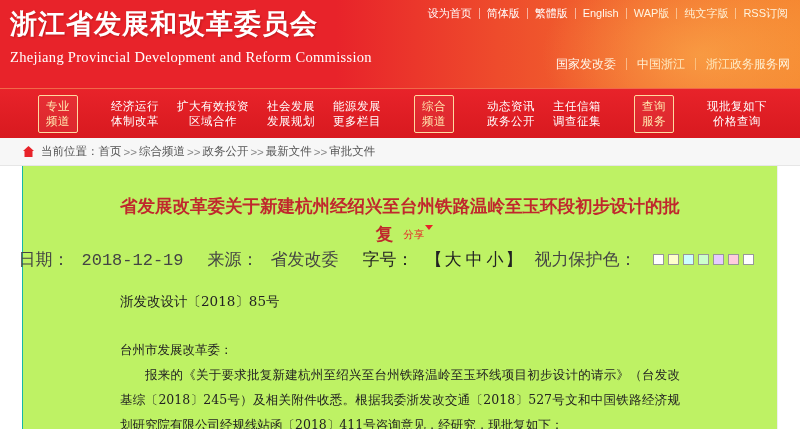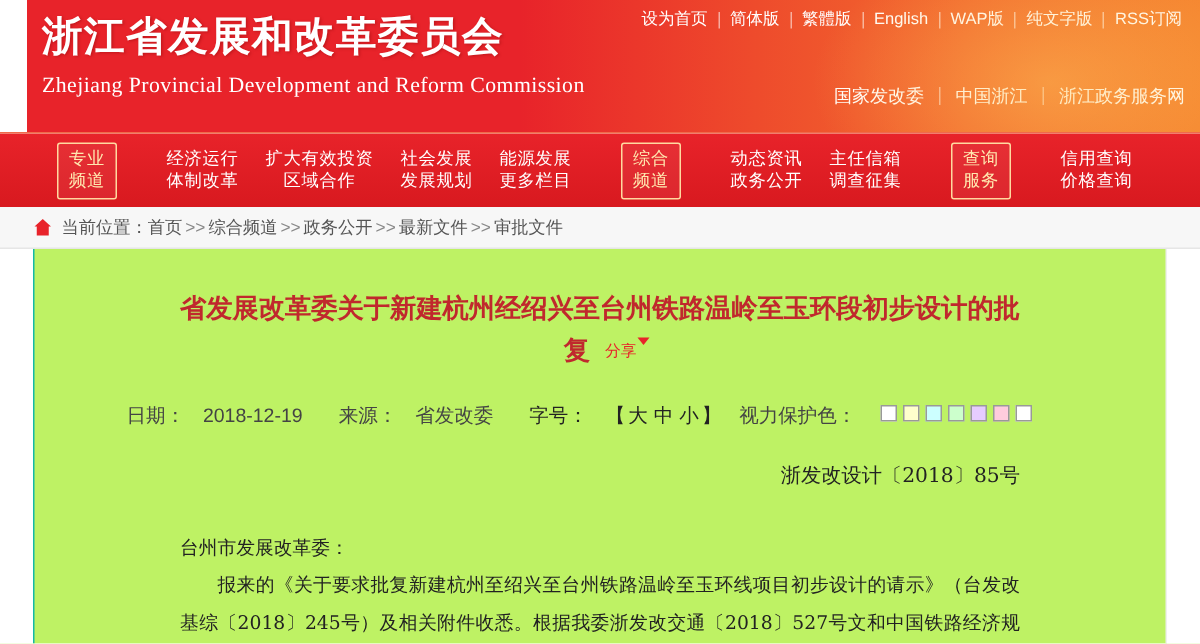--- a/index.html
+++ b/index.html
@@ -11,21 +11,20 @@
     font-family: "Liberation Sans", sans-serif;
   }
   .page { width: 800px; height: 429px; position: relative; background: #fff; }
 
   
   .header {
     position: relative;
     height: 88px;
     background: linear-gradient(90deg, #e8232a 0%, #e8232a 42%, #ee4b2c 62%, #f26a2e 80%, #f5842f 100%);
     overflow: hidden;
-    margin-left: 18px;
   }
   .header:after {
     content: "";
     position: absolute;
     right: -60px; top: -40px;
     width: 320px; height: 190px;
     background: radial-gradient(ellipse at center, rgba(255,200,90,0.45) 0%, rgba(245,130,45,0.0) 70%);
     pointer-events: none;
   }
   .logo-wrap {
@@ -168,41 +167,41 @@
   }
   .share-flag:after {
     content: "";
     position: absolute;
     right: -9px; top: 5px;
     border-left: 4px solid transparent;
     border-right: 4px solid transparent;
     border-top: 5px solid #e8232a;
   }
   .meta {
-    margin-top: 20px;
     display: flex;
     align-items: center;
     justify-content: center;
-    font-size: 13px;
+    font-size: 17px;
     color: #444;
     white-space: nowrap;
+    font-family: Liberation Mono, monospace;
   }
   .meta span { margin-right: 12px; }
   .meta .fs-opts { color: #222; }
   .meta .fs-opts b { font-weight: normal; padding: 0 2px; }
   .swatches { display: inline-flex; margin-left: 4px; }
   .sw {
     width: 11px; height: 11px;
     border: 1px solid #999;
     margin-right: 4px;
     display: inline-block;
     cursor: pointer;
   }
   .doc-no {
-    text-align: right;
+    text-align: left;
     margin-top: 22px;
     font-family: "DejaVu Serif", serif;
     font-size: 13.5px;
     color: #222;
   }
   .body-text {
     margin-top: 26px;
     font-family: "DejaVu Serif", serif;
     font-size: 12.5px;
     line-height: 25px;
@@ -271,21 +270,21 @@
     </div>
     <div class="nav-item">
       <span class="l2">主任信箱</span>
       <span class="l2">调查征集</span>
     </div>
     <div class="nav-item boxed">
       <span class="l2">查询</span>
       <span class="l2">服务</span>
     </div>
     <div class="nav-item">
-      <span class="l2">信用查询</span>
+      <span class="l2">现批复如下</span>
       <span class="l2">价格查询</span>
     </div>
   </div>
 
   <div class="crumb-bar">
     <span class="home-icon">
       <svg width="13" height="13" viewBox="0 0 13 13">
         <path d="M6.5 1 L12 6 L10.5 6 L10.5 12 L2.5 12 L2.5 6 L1 6 Z" fill="#e8232a"></path>
       </svg>
     </span>

